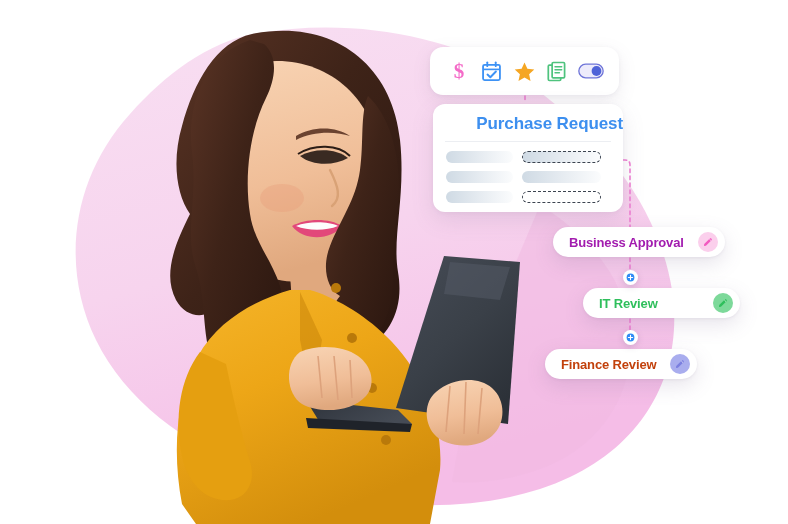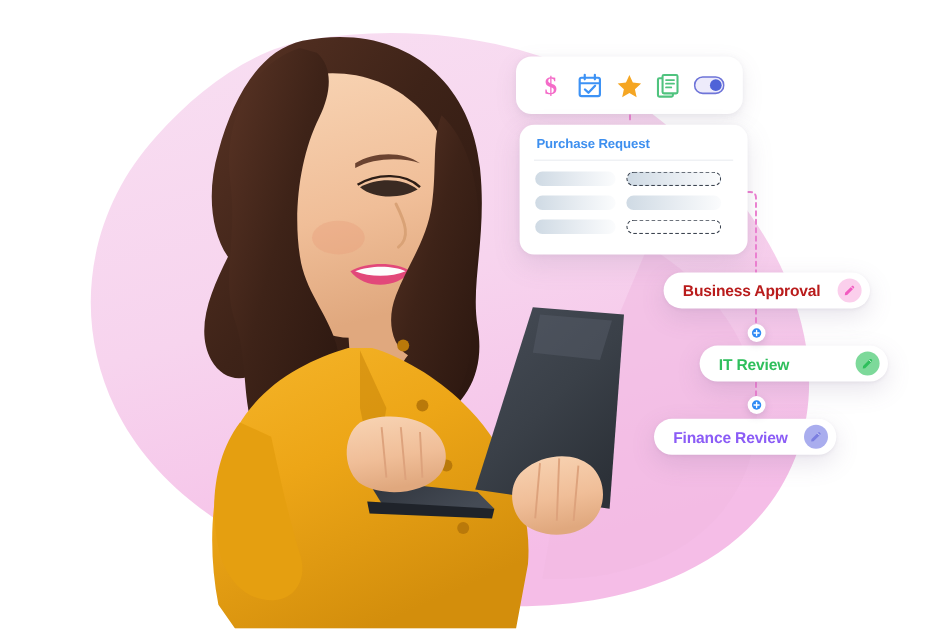--- a/index.html
+++ b/index.html
@@ -79,25 +79,26 @@
     width: 190px;
     height: 108px;
     background: #ffffff;
     border-radius: 12px;
     box-shadow: 0 8px 22px rgba(120,110,140,0.15),
                 0 1px 4px rgba(120,110,140,0.08);
     z-index: 6;
     overflow: hidden;
   }
   .pr-title {
-    font-size: 11px;
+    font-size: 17px;
     font-weight: 700;
     color: #3D8FEF;
     letter-spacing: -0.1px;
     padding: 10px 0 7px 14px;
+    text-align: right;
   }
   .pr-divider {
     height: 1px;
     background: #ECEEF2;
     margin: 0 12px;
   }
   .pr-rows { padding: 9px 13px 0 13px; }
   .pr-row {
     display: flex;
     gap: 9px;
@@ -405,21 +406,21 @@
 
       <div class="pr-row">
         <div class="bar bar-left"></div>
         <div class="bar bar-right-dash"></div>
       </div>
 
     </div>
   </div>
 
   <div class="chip" id="chip-business">
-    <span class="chip-label" style="color: #b91c1c;">Business Approval</span>
+    <span class="chip-label" style="color: #a21caf;">Business Approval</span>
     <span class="chip-edit" style="background: rgb(251, 207, 236);">
       <svg viewBox="0 0 24 24" width="12" height="12" aria-hidden="true" style="color: rgb(242, 91, 192);">
         <path d="M4 20 L4.4 16.1 L15.6 4.9 C16.4 4.1 17.6 4.1 18.4 4.9
                  L19.1 5.6 C19.9 6.4 19.9 7.6 19.1 8.4 L7.9 19.6 Z" fill="currentColor"></path>
         <path d="M14.6 6 L18 9.4" stroke="#ffffff" stroke-width="1.3" fill="none"></path>
       </svg>
     </span>
   </div>
 
   <div class="chip" id="chip-it">
@@ -427,21 +428,21 @@
     <span class="chip-edit" style="background: rgb(125, 217, 154);">
       <svg viewBox="0 0 24 24" width="12" height="12" aria-hidden="true" style="color: rgb(47, 191, 92);">
         <path d="M4 20 L4.4 16.1 L15.6 4.9 C16.4 4.1 17.6 4.1 18.4 4.9
                  L19.1 5.6 C19.9 6.4 19.9 7.6 19.1 8.4 L7.9 19.6 Z" fill="currentColor"></path>
         <path d="M14.6 6 L18 9.4" stroke="#ffffff" stroke-width="1.3" fill="none"></path>
       </svg>
     </span>
   </div>
 
   <div class="chip" id="chip-finance">
-    <span class="chip-label" style="color: #8b5cf6;">Finance Review</span>
+    <span class="chip-label" style="color: #c2410c;">Finance Review</span>
     <span class="chip-edit" style="background: rgb(169, 173, 238);">
       <svg viewBox="0 0 24 24" width="12" height="12" aria-hidden="true" style="color: rgb(123, 127, 224);">
         <path d="M4 20 L4.4 16.1 L15.6 4.9 C16.4 4.1 17.6 4.1 18.4 4.9
                  L19.1 5.6 C19.9 6.4 19.9 7.6 19.1 8.4 L7.9 19.6 Z" fill="currentColor"></path>
         <path d="M14.6 6 L18 9.4" stroke="#ffffff" stroke-width="1.3" fill="none"></path>
       </svg>
     </span>
   </div>
 
   <div class="node" id="node-1">

